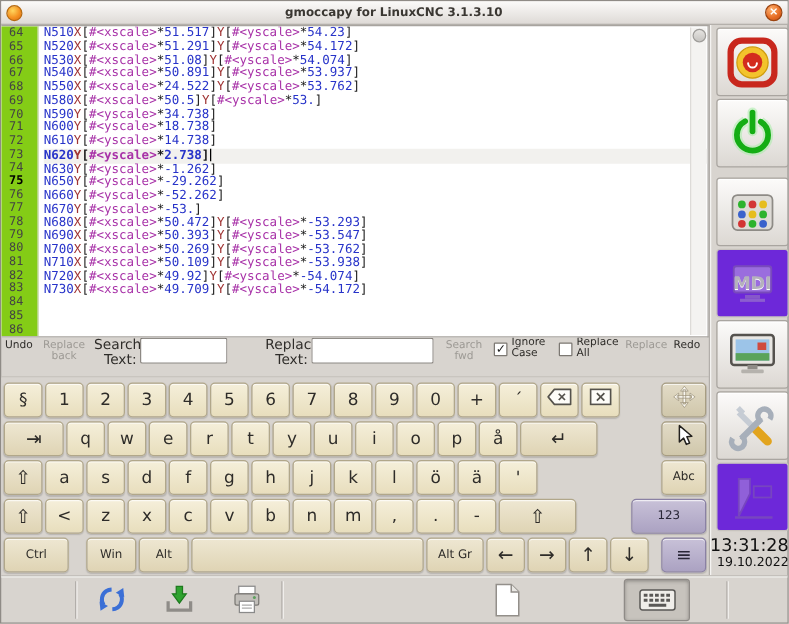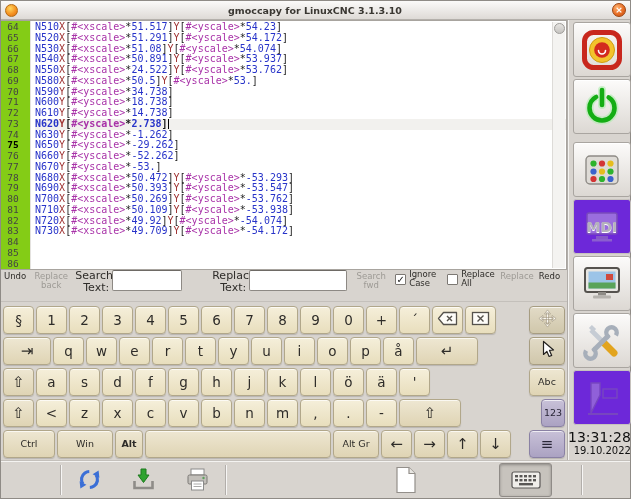--- a/index.html
+++ b/index.html
@@ -224,26 +224,26 @@
             <div class="key">c</div>
             <div class="key">v</div>
             <div class="key">b</div>
             <div class="key">n</div>
             <div class="key">m</div>
             <div class="key">,</div>
             <div class="key">.</div>
             <div class="key">-</div>
             <div class="key mod sym" style="width: 62px;">⇧</div>
             <div class="kspacer" style="flex: 1 1 0%;"></div>
-            <div class="key accent small" style="width: 24px;">123</div>
+            <div class="key accent small" style="width: 60px;">123</div>
           </div>
           <div class="kbrow">
             <div class="key mod small" style="width: 52px;">Ctrl</div>
-            <div class="key mod small" style="width: 56px;">Win</div>
-            <div class="key mod small" style="width: 28px; font-weight: bold;">Alt</div>
+            <div class="key mod small" style="width: 40px; margin-left: 12px;">Win</div>
+            <div class="key mod small" style="width: 40px;">Alt</div>
             <div class="key mod" style="width: 186px;"></div>
             <div class="key mod small" style="width: 46px;">Alt Gr</div>
             <div class="key mod sym">←</div>
             <div class="key mod sym">→</div>
             <div class="key mod sym">↑</div>
             <div class="key mod sym">↓</div>
             <div class="kspacer" style="flex: 1 1 0%;"></div>
             <div class="key accent sym" style="width: 36px;">≡</div>
           </div>
         </div>

